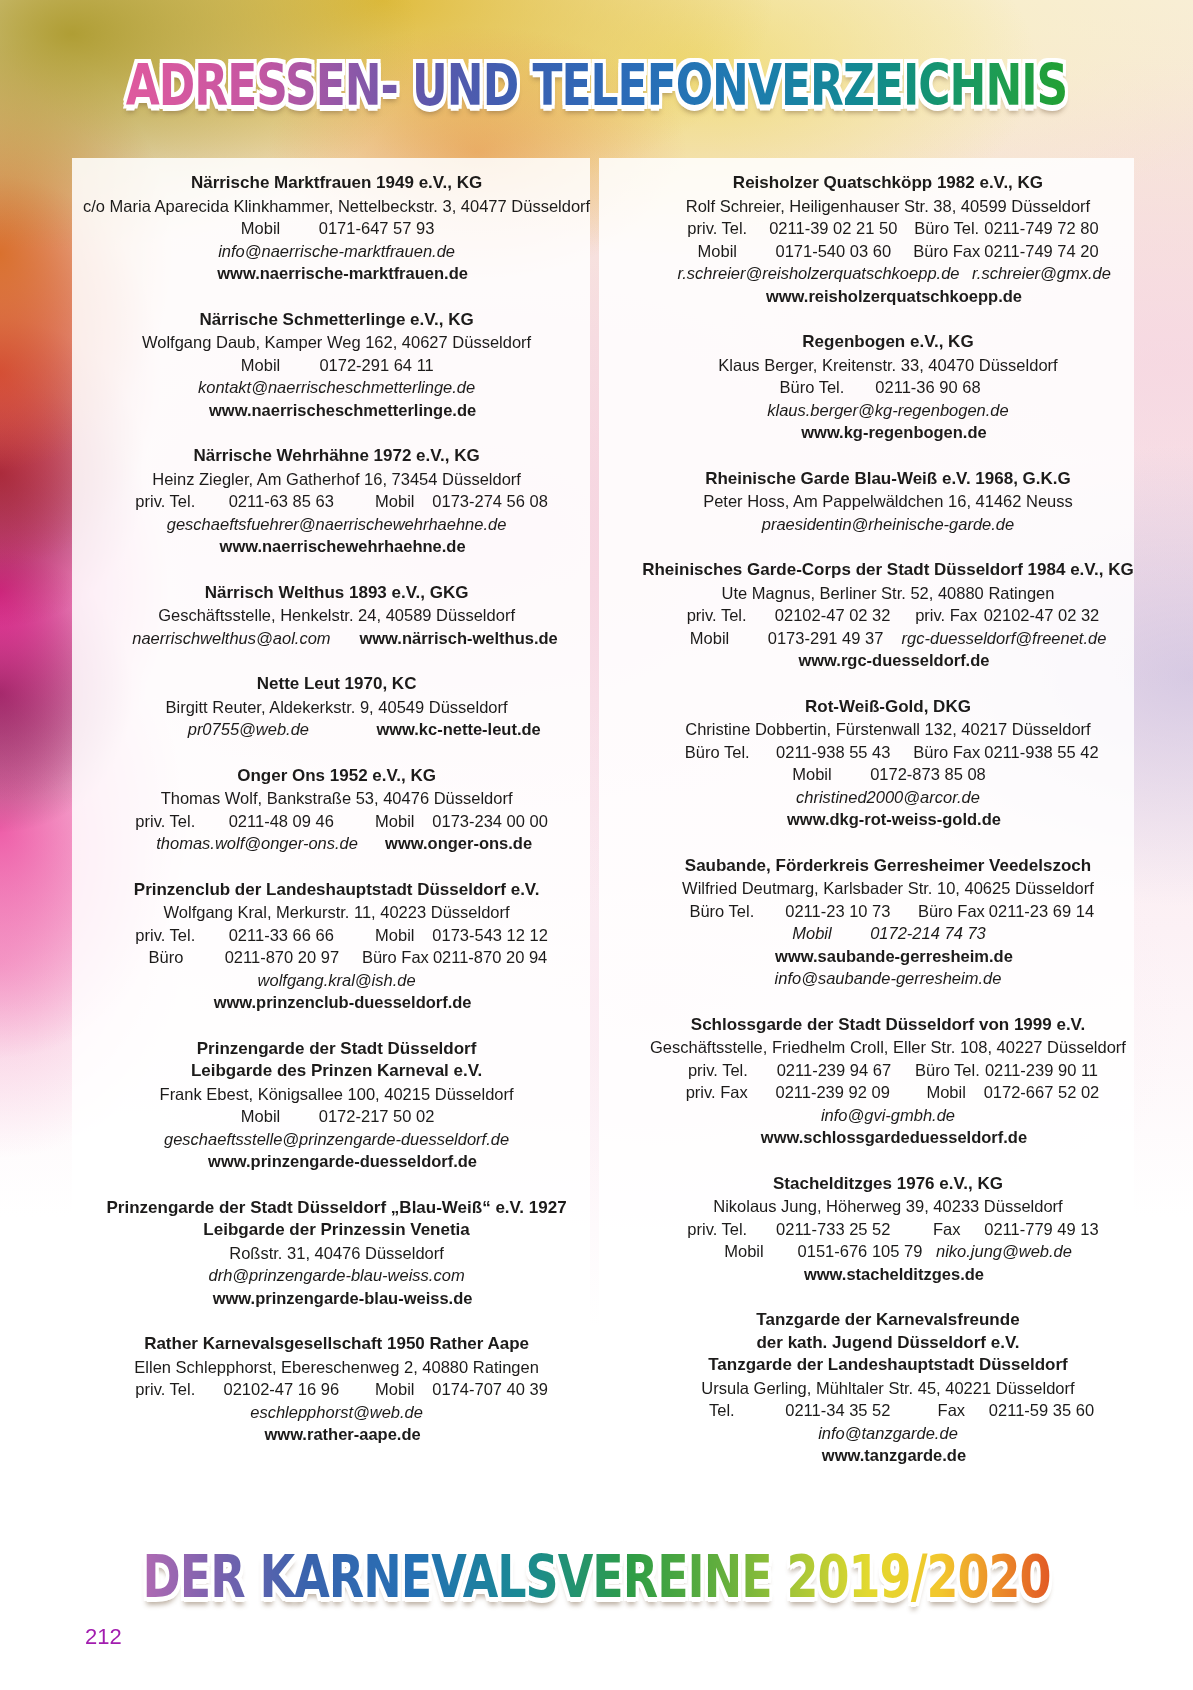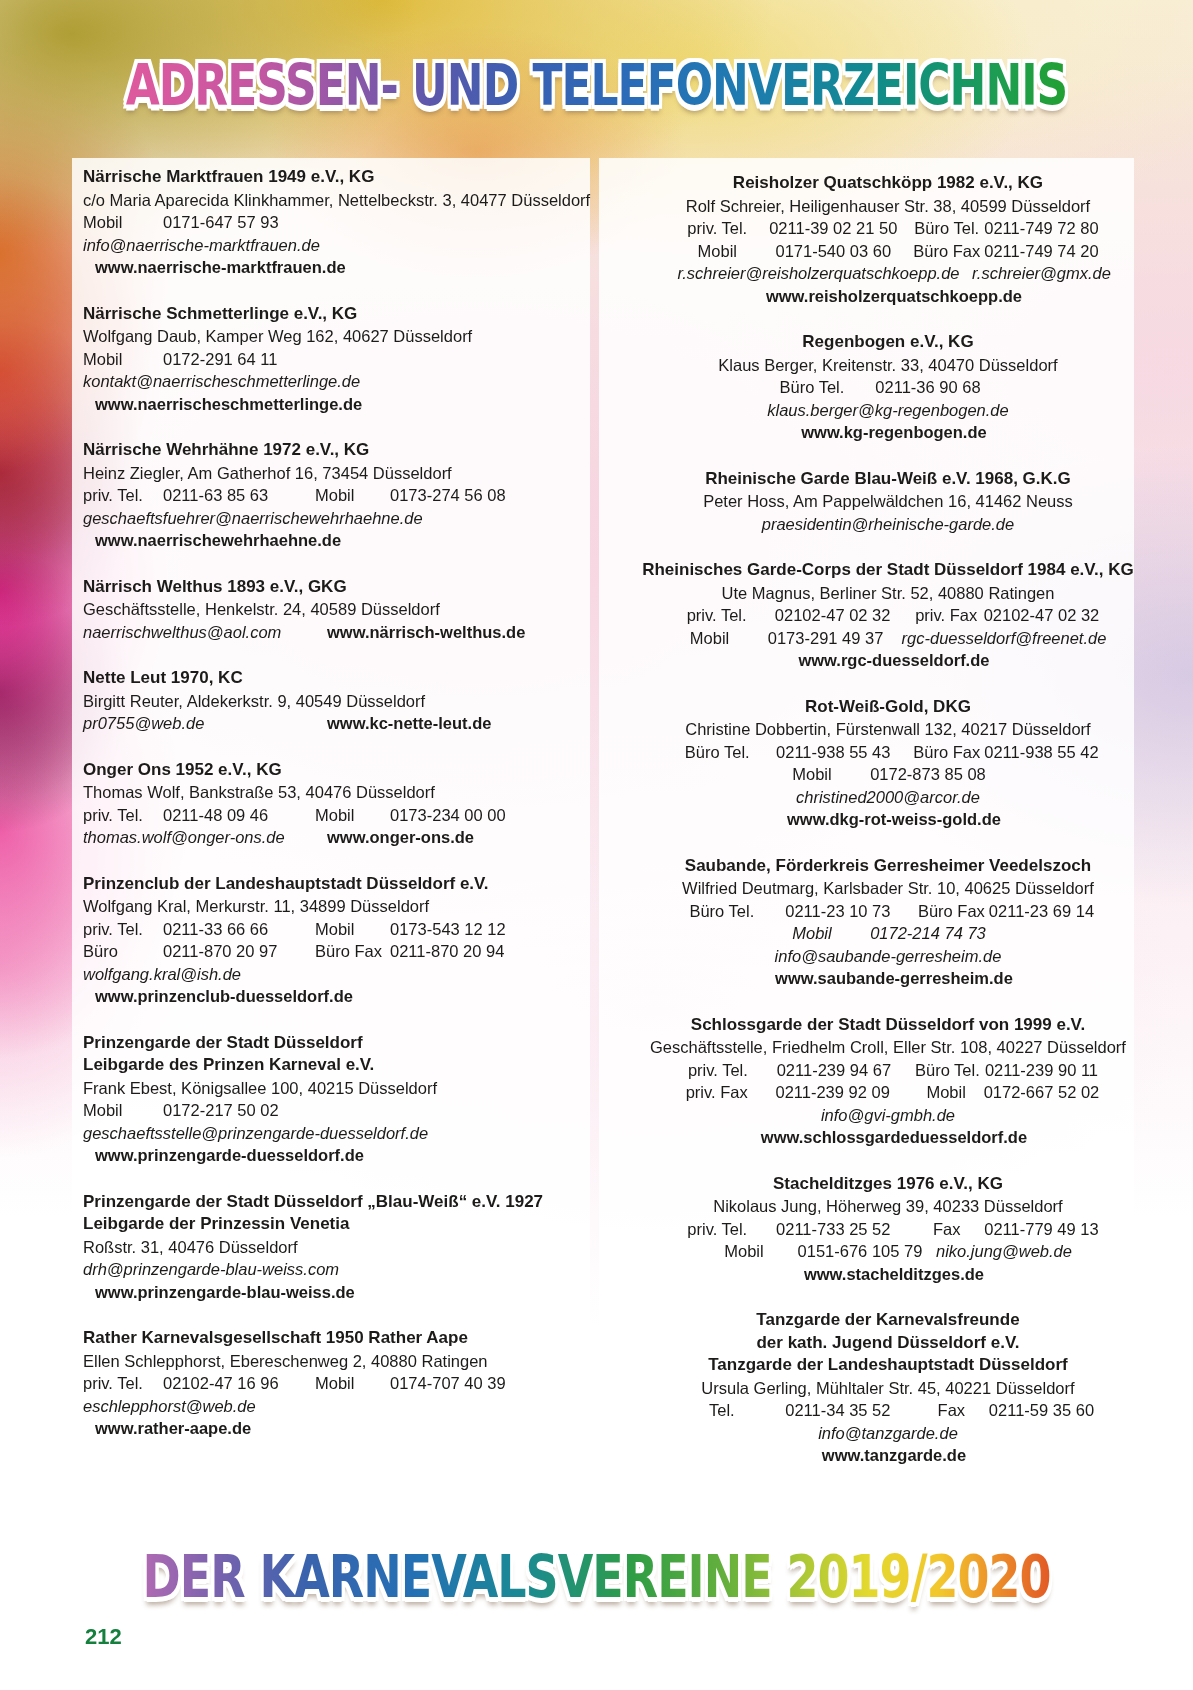--- a/index.html
+++ b/index.html
@@ -47,36 +47,36 @@
     background-clip:text;-webkit-background-clip:text;}
   #title-bottom .fancy-grad{
     background-image:linear-gradient(90deg,#b06ab3 0%,#7a62ae 8%,#3a63ad 18%,#2470b4 30%,
       #1a8a93 42%,#2f9d45 54%,#64af3d 64%,#a6c637 72%,#e3d92f 80%,#f2c62d 88%,#ec8f2a 94%,#e25a25 100%);
     background-clip:text;-webkit-background-clip:text;}
 
   
   .content{position:absolute;top:158px;left:72px;width:1052px;height:1347px;
            display:flex;gap:9px;z-index:2;}
   .colbox{background:rgba(255,255,255,0.86);box-sizing:border-box;overflow:visible;}
-  .colbox.left {width:547px;padding:8px 0 0 11px;}
+  .colbox.left {width:547px;padding:14px 0 0 11px;text-align:center;}
   .colbox.right{width:542px;padding:14px 0 0 43px;text-align:center;}
 
   .entry{margin-bottom:24px;font-size:16.5px;line-height:22.5px;}
   .club-title{font-weight:bold;font-size:17px;white-space:nowrap;}
   .row{white-space:nowrap;}
   .seg{display:inline-block;vertical-align:top;}
   .k-l  {width:80px;}
   .k-v  {width:152px;}
   .k-l2 {width:75px;}
   .k-w2 {width:232px;}
   .k-w3 {width:307px;}
   .s-i{font-style:italic;}
   .s-b{font-weight:bold;margin-left:12px;}
 
-  .page-number{position:absolute;left:85px;top:1624px;font-size:22px;color:#15803d;z-index:3;font-weight:bold;}
+  .page-number{position:absolute;left:85px;top:1624px;font-size:22px;color:#a21caf;z-index:3;}
 </style>
 </head>
 <body>
 
 <div class="bg"></div>
 
 <div id="title-top" class="fancy">
   <span class="fancy-stroke">ADRESSEN- UND TELEFONVERZEICHNIS</span>
   <span class="fancy-grad">ADRESSEN- UND TELEFONVERZEICHNIS</span>
 </div>
@@ -115,21 +115,21 @@
         <div class="row"><span class="seg k-w2 s-i">pr0755@web.de</span><span class="seg k-rest s-b">www.kc-nette-leut.de</span></div>
       </div>
       <div class="entry">
         <div class="club-title">Onger Ons 1952 e.V., KG</div>
         <div class="row"><span class="seg k-full">Thomas Wolf, Bankstraße 53, 40476 Düsseldorf</span></div>
         <div class="row"><span class="seg k-l">priv. Tel.</span><span class="seg k-v">0211-48 09 46</span><span class="seg k-l2">Mobil</span><span class="seg k-rest">0173-234 00 00</span></div>
         <div class="row"><span class="seg k-w2 s-i">thomas.wolf@onger-ons.de</span><span class="seg k-rest s-b">www.onger-ons.de</span></div>
       </div>
       <div class="entry">
         <div class="club-title">Prinzenclub der Landeshauptstadt Düsseldorf e.V.</div>
-        <div class="row"><span class="seg k-full">Wolfgang Kral, Merkurstr. 11, 34899 Düsseldorf</span></div>
+        <div class="row"><span class="seg k-full">Wolfgang Kral, Merkurstr. 11, 40223 Düsseldorf</span></div>
         <div class="row"><span class="seg k-l">priv. Tel.</span><span class="seg k-v">0211-33 66 66</span><span class="seg k-l2">Mobil</span><span class="seg k-rest">0173-543 12 12</span></div>
         <div class="row"><span class="seg k-l">Büro</span><span class="seg k-v">0211-870 20 97</span><span class="seg k-l2">Büro Fax</span><span class="seg k-rest">0211-870 20 94</span></div>
         <div class="row"><span class="seg k-full s-i">wolfgang.kral@ish.de</span></div>
         <div class="row"><span class="seg k-full s-b">www.prinzenclub-duesseldorf.de</span></div>
       </div>
       <div class="entry">
         <div class="club-title">Prinzengarde der Stadt Düsseldorf</div>
         <div class="club-title">Leibgarde des Prinzen Karneval e.V.</div>
         <div class="row"><span class="seg k-full">Frank Ebest, Königsallee 100, 40215 Düsseldorf</span></div>
         <div class="row"><span class="seg k-l">Mobil</span><span class="seg k-v">0172-217 50 02</span></div>
@@ -185,22 +185,22 @@
         <div class="row"><span class="seg k-l">Büro Tel.</span><span class="seg k-v">0211-938 55 43</span><span class="seg k-l2">Büro Fax</span><span class="seg k-rest">0211-938 55 42</span></div>
         <div class="row"><span class="seg k-l">Mobil</span><span class="seg k-v">0172-873 85 08</span></div>
         <div class="row"><span class="seg k-full s-i">christined2000@arcor.de</span></div>
         <div class="row"><span class="seg k-full s-b">www.dkg-rot-weiss-gold.de</span></div>
       </div>
       <div class="entry">
         <div class="club-title">Saubande, Förderkreis Gerresheimer Veedelszoch</div>
         <div class="row"><span class="seg k-full">Wilfried Deutmarg, Karlsbader Str. 10, 40625 Düsseldorf</span></div>
         <div class="row"><span class="seg k-l">Büro Tel.</span><span class="seg k-v">0211-23 10 73</span><span class="seg k-l2">Büro Fax</span><span class="seg k-rest">0211-23 69 14</span></div>
         <div class="row"><span class="seg k-l s-i">Mobil</span><span class="seg k-v s-i">0172-214 74 73</span></div>
+        <div class="row"><span class="seg k-full s-b">www.saubande-gerresheim.de</span></div>
         <div class="row"><span class="seg k-full s-i">info@saubande-gerresheim.de</span></div>
-        <div class="row"><span class="seg k-full s-b">www.saubande-gerresheim.de</span></div>
       </div>
       <div class="entry">
         <div class="club-title">Schlossgarde der Stadt Düsseldorf von 1999 e.V.</div>
         <div class="row"><span class="seg k-full">Geschäftsstelle, Friedhelm Croll, Eller Str. 108, 40227 Düsseldorf</span></div>
         <div class="row"><span class="seg k-l">priv. Tel.</span><span class="seg k-v">0211-239 94 67</span><span class="seg k-l2">Büro Tel.</span><span class="seg k-rest">0211-239 90 11</span></div>
         <div class="row"><span class="seg k-l">priv. Fax</span><span class="seg k-v">0211-239 92 09</span><span class="seg k-l2">Mobil</span><span class="seg k-rest">0172-667 52 02</span></div>
         <div class="row"><span class="seg k-full s-i">info@gvi-gmbh.de</span></div>
         <div class="row"><span class="seg k-full s-b">www.schlossgardeduesseldorf.de</span></div>
       </div>
       <div class="entry">

